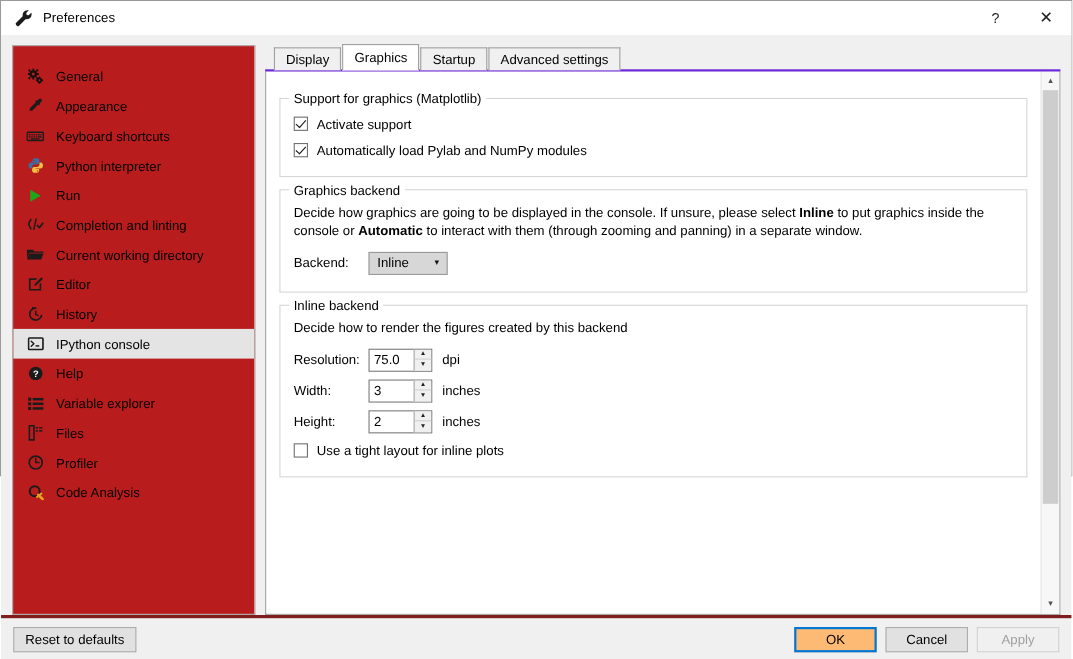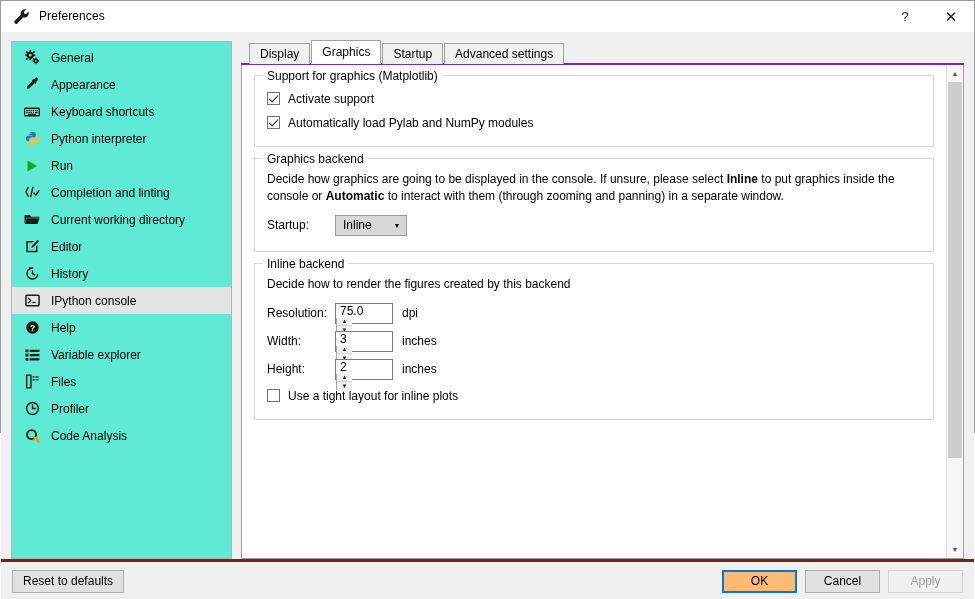--- a/index.html
+++ b/index.html
@@ -56,26 +56,26 @@
     flex: 1 1 auto;
     position: relative;
     background: #f0f0f0;
     display: flex;
     padding: 9px 10px 0 10px;
   }
 
   
   .sidebar {
     width: 221px;
-    background: #5eead4;
+    background: #b91c1c;
     border: 1px solid #b4b4b4;
     flex: 0 0 221px;
     height: 518px;
     overflow: hidden;
-    padding-top: 2px;
+    padding-top: 14px;
   }
   .side-item {
     height: 27px;
     display: flex;
     align-items: center;
     padding-left: 10px;
     cursor: default;
     font-size: 12px;
   }
   .side-item.selected { background: #e4e4e4; }
@@ -133,21 +133,21 @@
     flex: 1 1 auto;
     background: #ffffff;
     border: 1px solid #a0a0a0;
     border-top: none;
     position: relative;
     overflow: hidden;
     display: flex;
   }
   .panel-inner {
     flex: 1 1 auto;
-    padding: 10px 12px 10px 12px;
+    padding: 24px 12px 10px 12px;
     overflow: hidden;
   }
 
   
   .vscroll {
     width: 17px;
     flex: 0 0 17px;
     background: #f7f7f7;
     border-left: 1px solid #e0e0e0;
     display: flex;
@@ -253,21 +253,20 @@
   .combo.narrow { width: 58px; }
 
   
   .spin {
     height: 21px;
     border: 1px solid #7a7a7a;
     background: #fff;
     display: inline-flex;
     align-items: stretch;
     width: 58px;
-    flex-direction: column;
   }
   .spin .sv {
     flex: 1 1 auto;
     display: flex; align-items: center;
     padding-left: 4px;
     font-size: 12px;
   }
   .spin .sbtns {
     width: 16px;
     flex: 0 0 16px;
@@ -573,21 +572,21 @@
               <span class="cblabel">Automatically load Pylab and NumPy modules</span>
             </div>
           </div>
 
           <div class="group">
             <span class="group-title">Graphics backend</span>
 
             <p class="desc"><span>Decide how graphics are going to be displayed in the console. If unsure, please select </span><b>Inline</b><span> to put graphics inside the console or </span><b>Automatic</b><span> to interact with them (through zooming and panning) in a separate window.</span></p>
 
             <div class="frow">
-              <span class="flabel">Startup:</span>
+              <span class="flabel">Backend:</span>
               <span class="combo wide">
                 <span class="cv">Inline</span>
                 <span class="arrow">▼</span>
               </span>
             </div>
           </div>
 
           <div class="group">
             <span class="group-title">Inline backend</span>
 

